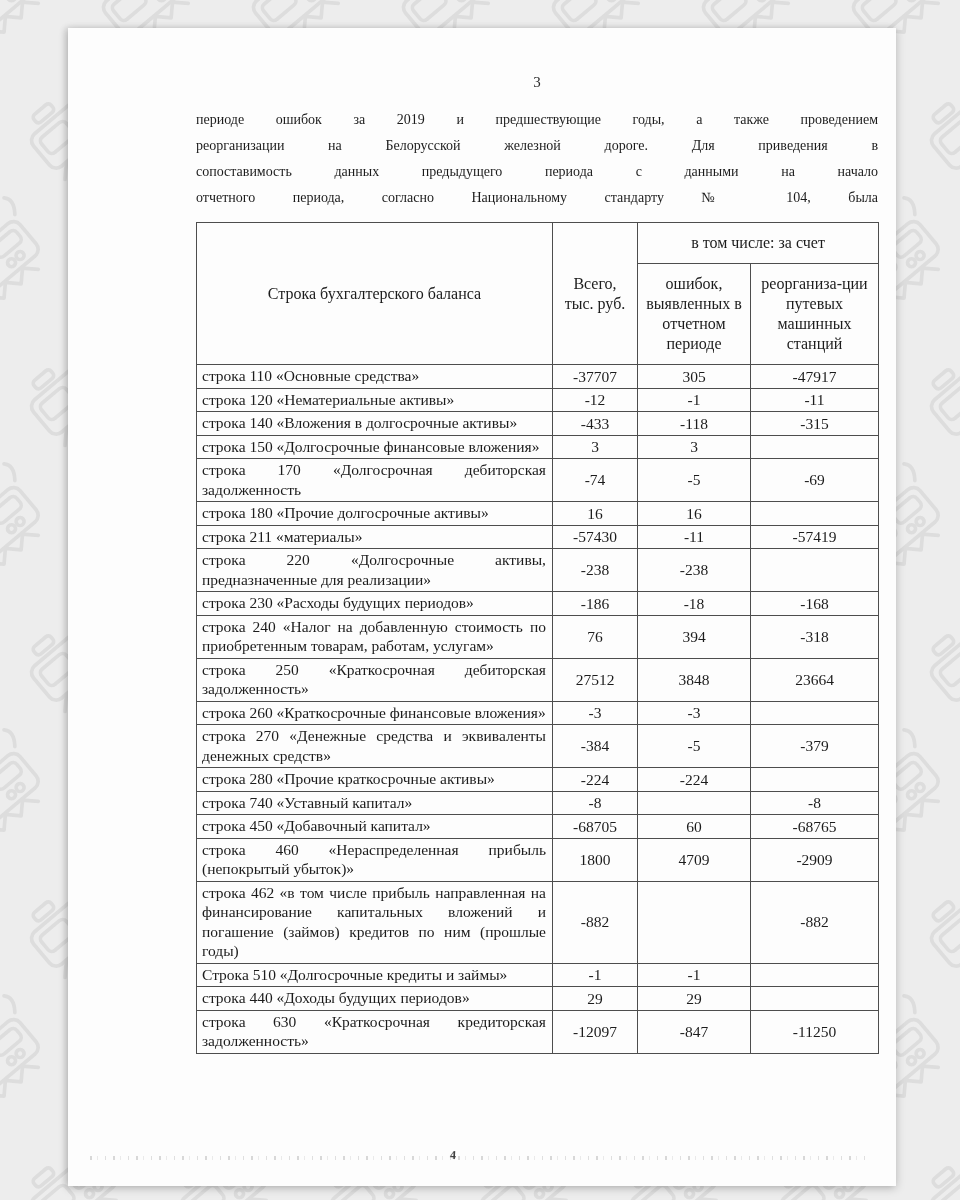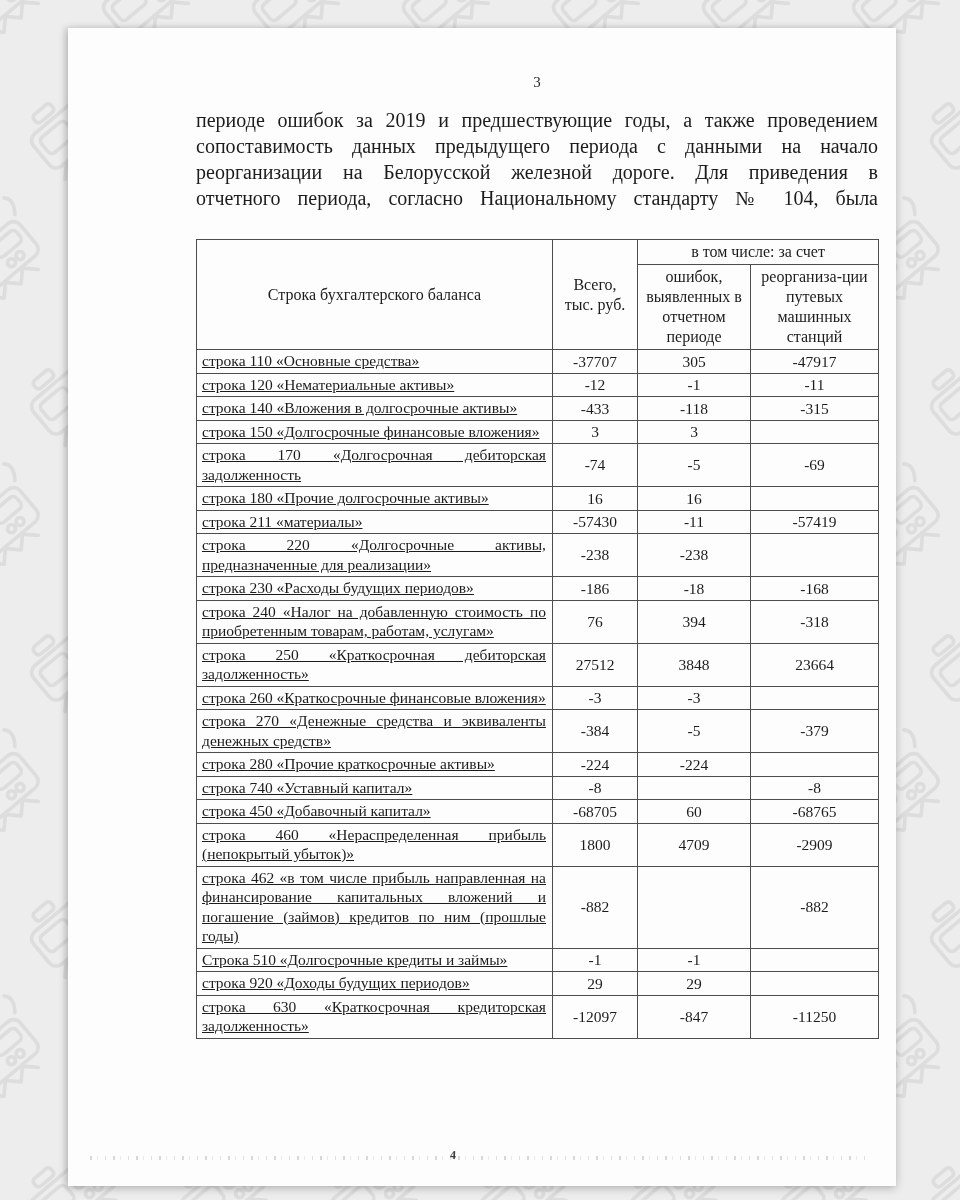--- a/index.html
+++ b/index.html
@@ -41,21 +41,21 @@
     width: 682px;
   }
 
   .page-number {
     text-align: center;
     font-size: 15px;
     margin-bottom: 16px;
     color: #2a2a2a;
   }
 
-  .intro { font-size: 20px; line-height: 26px; margin-bottom: 28px; }
+  .intro { font-size: 14px; line-height: 26px; margin-bottom: 11px; }
   .intro-line { text-align: justify; text-align-last: justify; }
   .intro-line.last { text-align-last: left; }
 
   table.balance {
     width: 682px;
     table-layout: fixed;
     border-collapse: collapse;
     font-size: 15.5px;
     line-height: 19.5px;
   }
@@ -64,30 +64,29 @@
     vertical-align: middle;
     font-weight: normal;
   }
   col.c-label { width: 356px; }
   col.c-total { width: 85px; }
   col.c-err   { width: 113px; }
   col.c-reorg { width: 128px; }
 
   table.balance th {
     text-align: center;
-    padding: 2px 4px;
+    padding: 10px 4px;
     line-height: 20px;
     font-size: 16px;
   }
   th.group-head { line-height: 21px; }
 
   td.lbl {
     text-align: justify;
     padding: 1px 6px 2px 5px;
-    text-decoration: underline;
   }
   td.num {
     text-align: center;
     padding: 1px 3px;
   }
 
   
   .scan-noise {
     position: absolute;
     left: 22px; top: 1128px;
@@ -337,22 +336,22 @@
     </svg>
   </div>
 
 <div class="page">
   <div class="content">
 
     <div class="page-number">3</div>
 
     <div class="intro">
       <div class="intro-line">периоде ошибок за 2019 и предшествующие годы, а также проведением</div>
+      <div class="intro-line">реорганизации на Белорусской железной дороге. Для приведения в</div>
       <div class="intro-line">сопоставимость данных предыдущего периода с данными на начало</div>
-      <div class="intro-line">реорганизации на Белорусской железной дороге. Для приведения в</div>
       <div class="intro-line">отчетного периода, согласно Национальному стандарту № 104, была</div>
     </div>
 
     <table class="balance">
       <colgroup>
         <col class="c-label">
           <col class="c-total">
           <col class="c-err">
           <col class="c-reorg">
       </colgroup>
@@ -476,21 +475,21 @@
     <td class="num"></td>
     <td class="num">-882</td>
   </tr>
           <tr>
     <td class="lbl">Строка 510 «Долгосрочные кредиты и займы»</td>
     <td class="num">-1</td>
     <td class="num">-1</td>
     <td class="num"></td>
   </tr>
           <tr>
-    <td class="lbl">строка 920 «Доходы будущих периодов»</td>
+    <td class="lbl">строка 440 «Доходы будущих периодов»</td>
     <td class="num">29</td>
     <td class="num">29</td>
     <td class="num"></td>
   </tr>
           <tr>
     <td class="lbl">строка 630 «Краткосрочная кредиторская задолженность»</td>
     <td class="num">-12097</td>
     <td class="num">-847</td>
     <td class="num">-11250</td>
   </tr>

